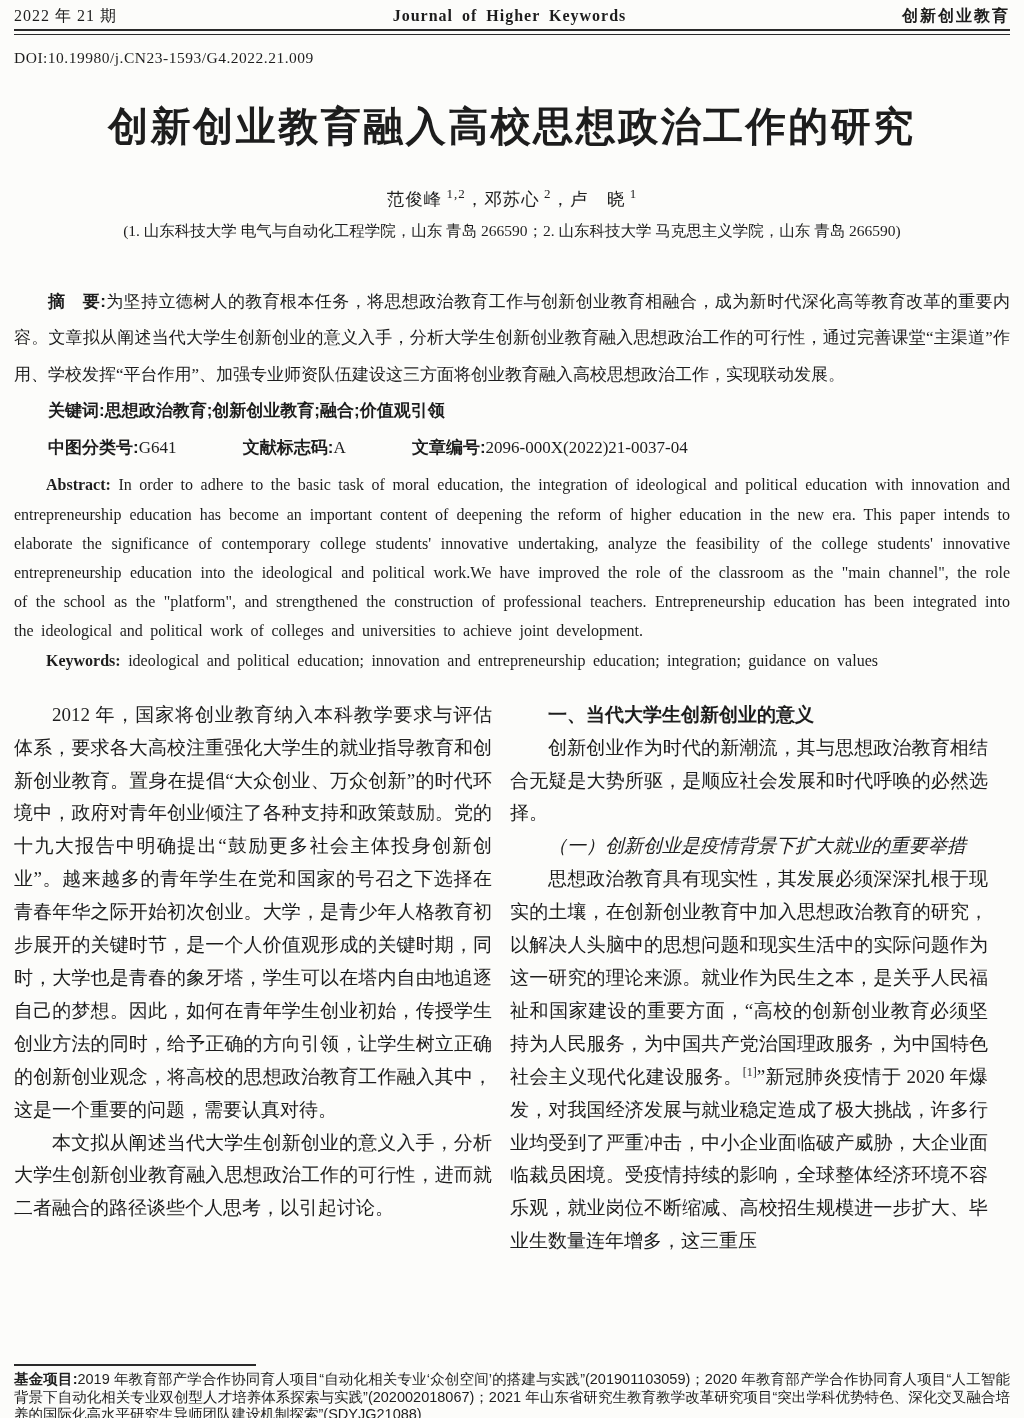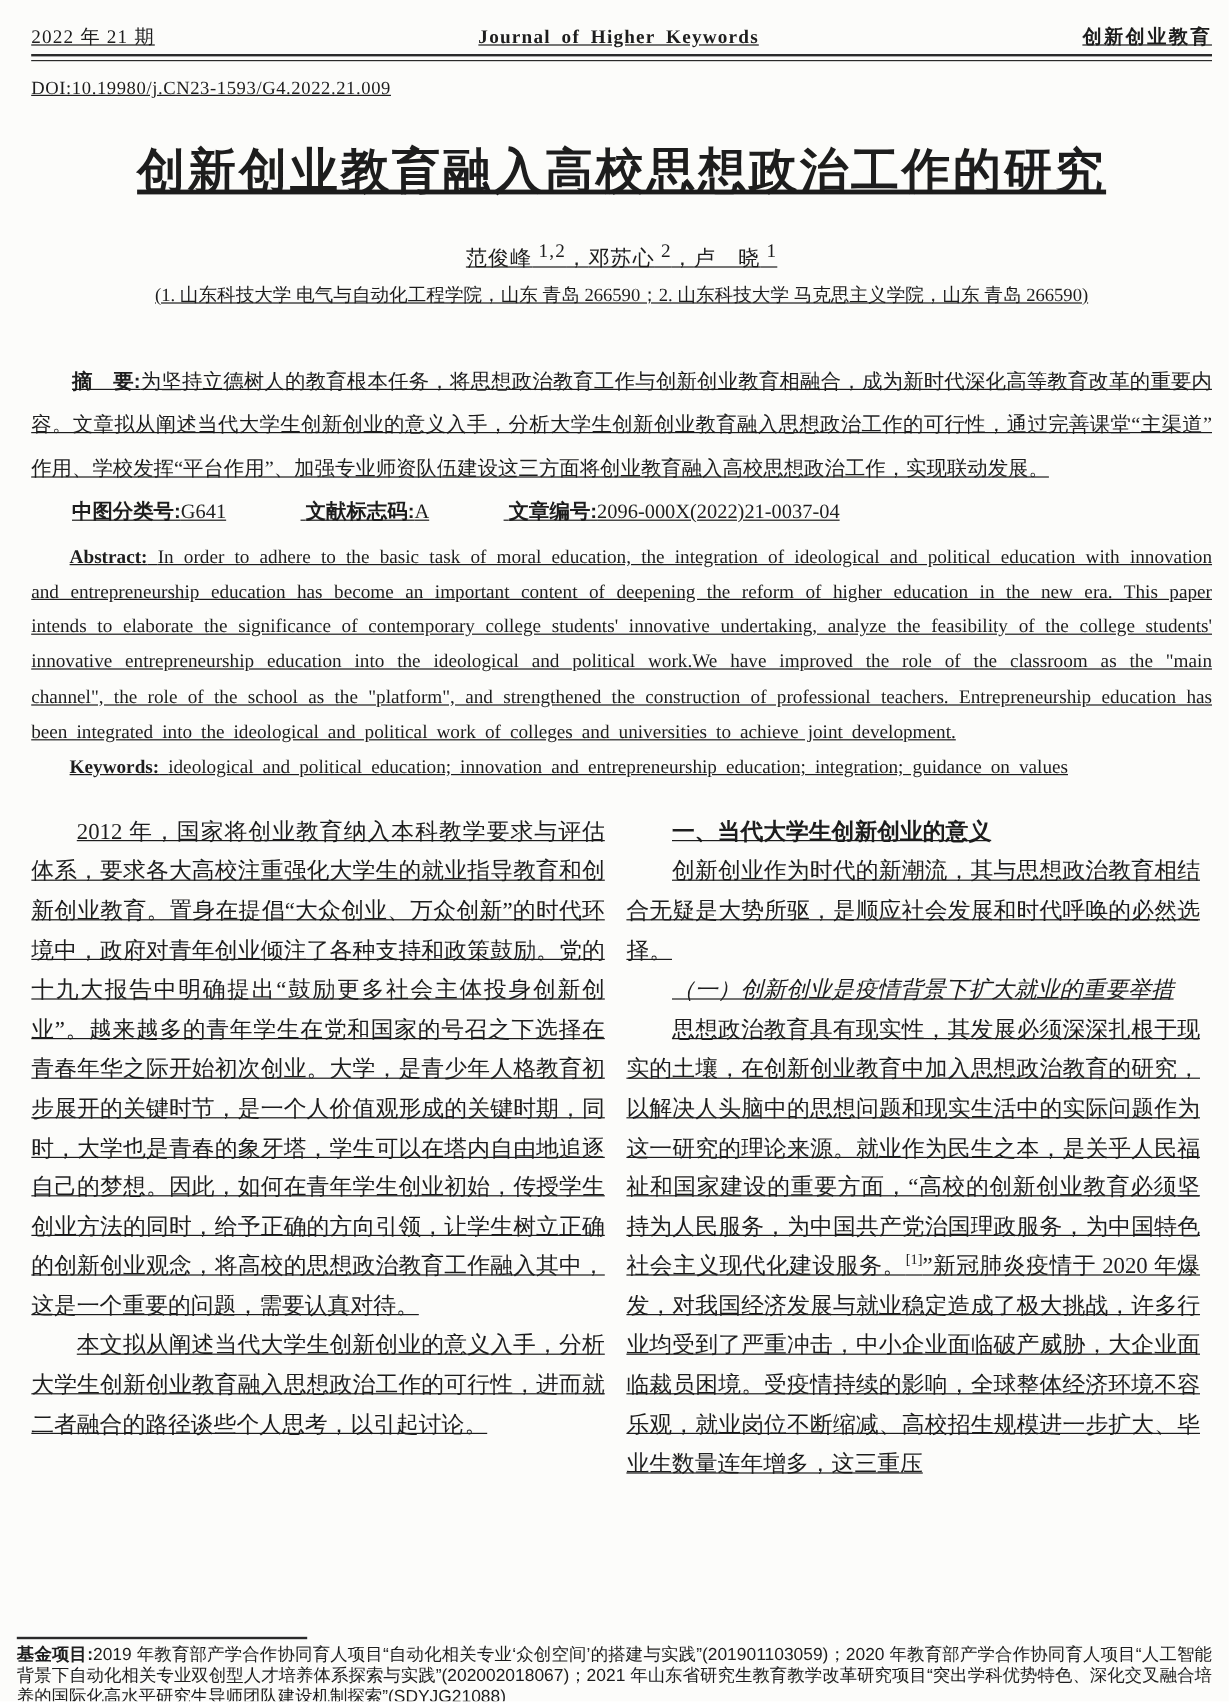--- a/index.html
+++ b/index.html
@@ -5,39 +5,38 @@
   :root{
     --ink:#1d1d1d;
     --paper:#fcfcfa;
     --rule:#2a2a2a;
   }
   html,body{margin:0;padding:0;background:#ffffff;}
   .page{
     position:relative;
     width:1024px;height:1418px;
     box-sizing:border-box;
-    padding:6px 14px 0 26px;
+    padding:6px 14px 0 14px;
     background:var(--paper);
     color:var(--ink);
     font-family:"Liberation Serif","DejaVu Serif",serif;
     overflow:hidden;
-    text-decoration:underline;
   }
   
   .header{display:flex;justify-content:space-between;align-items:baseline;font-size:16px;line-height:20px;}
   .hdr-issue{font-family:"Liberation Serif","DejaVu Serif",serif;letter-spacing:1px;}
   .hdr-journal{font-weight:bold;letter-spacing:1px;word-spacing:4px;}
-  .hdr-column{font-family:"Liberation Sans","DejaVu Sans",sans-serif;font-weight:bold;letter-spacing:2px;margin-top:16px;}
+  .hdr-column{font-family:"Liberation Sans","DejaVu Sans",sans-serif;font-weight:bold;letter-spacing:2px;}
   .double-rule{margin-top:3px;height:3px;border-top:2px solid var(--rule);border-bottom:1px solid var(--rule);}
   
   .doi{margin-top:13px;font-size:15.5px;line-height:20px;letter-spacing:.5px;}
   
   .title{margin:36px 0 0 0;text-align:center;font-size:40px;line-height:46px;font-weight:bold;letter-spacing:2.5px;}
   .authors{margin-top:32px;text-align:center;font-size:17.5px;line-height:24px;letter-spacing:1px;}
-  .authors sup{font-size:16px;}
+  .authors sup{font-size:13px;}
   .affil{margin-top:9px;text-align:center;font-size:15.5px;line-height:22px;}
   
   .cn-meta{margin-top:42px;font-size:17px;line-height:36.5px;text-align:justify;}
   .cn-meta .indent{text-indent:2em;}
   .lbl{font-family:"Liberation Sans","DejaVu Sans",sans-serif;font-weight:bold;}
   .kw-line{font-family:"Liberation Sans","DejaVu Sans",sans-serif;font-weight:bold;text-indent:2em;}
   .clc-line{text-indent:2em;}
   .clc-item{margin-right:62px;}
   .clc-item:last-child{margin-right:0;}
   
@@ -72,20 +71,21 @@
   <div class="double-rule"></div>
 
   <div class="doi">DOI:10.19980/j.CN23-1593/G4.2022.21.009</div>
 
   <h1 class="title">创新创业教育融入高校思想政治工作的研究</h1>
   <div class="authors" id="authors"><span><span>范俊峰</span><sup> 1,2</sup></span>，<span><span>邓苏心</span><sup> 2</sup></span>，<span><span>卢　晓</span><sup> 1</sup></span></div>
   <div class="affil">(1. 山东科技大学 电气与自动化工程学院，山东 青岛 266590；2. 山东科技大学 马克思主义学院，山东 青岛 266590)</div>
 
   <div class="cn-meta">
     <div class="indent"><span class="lbl">摘　要:</span><span>为坚持立德树人的教育根本任务，将思想政治教育工作与创新创业教育相融合，成为新时代深化高等教育改革的重要内容。文章拟从阐述当代大学生创新创业的意义入手，分析大学生创新创业教育融入思想政治工作的可行性，通过完善课堂“主渠道”作用、学校发挥“平台作用”、加强专业师资队伍建设这三方面将创业教育融入高校思想政治工作，实现联动发展。</span></div>
+    <div class="kw-line"><span class="lbl">关键词:</span><span>思想政治教育;创新创业教育;融合;价值观引领</span></div>
     <div class="clc-line">
       <span class="clc-item"><span class="lbl">中图分类号:</span><span>G641</span></span>
       <span class="clc-item"><span class="lbl">文献标志码:</span><span>A</span></span>
       <span class="clc-item"><span class="lbl">文章编号:</span><span>2096-000X(2022)21-0037-04</span></span>
     </div>
   </div>
 
   <div class="en-meta">
     <div class="indent"><span class="en-lbl">Abstract:</span> <span>In order to adhere to the basic task of moral education, the integration of ideological and political education with innovation and entrepreneurship education has become an important content of deepening the reform of higher education in the new era. This paper intends to elaborate the significance of contemporary college students' innovative undertaking, analyze the feasibility of the college students' innovative entrepreneurship education into the ideological and political work.We have improved the role of the classroom as the "main channel", the role of the school as the "platform", and strengthened the construction of professional teachers. Entrepreneurship education has been integrated into the ideological and political work of colleges and universities to achieve joint development.</span></div>
     <div class="indent"><span class="en-lbl">Keywords:</span> <span>ideological and political education; innovation and entrepreneurship education; integration; guidance on values</span></div>

